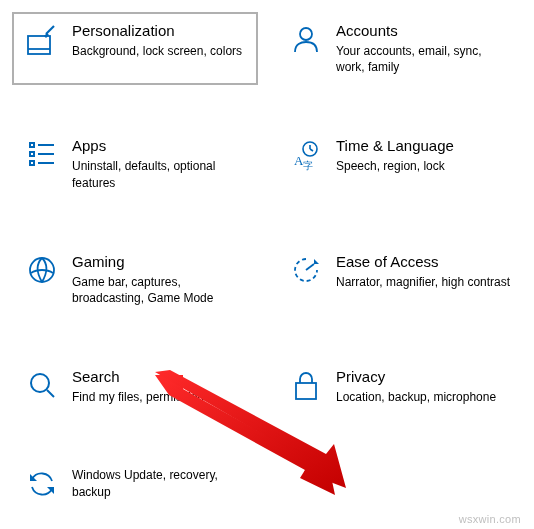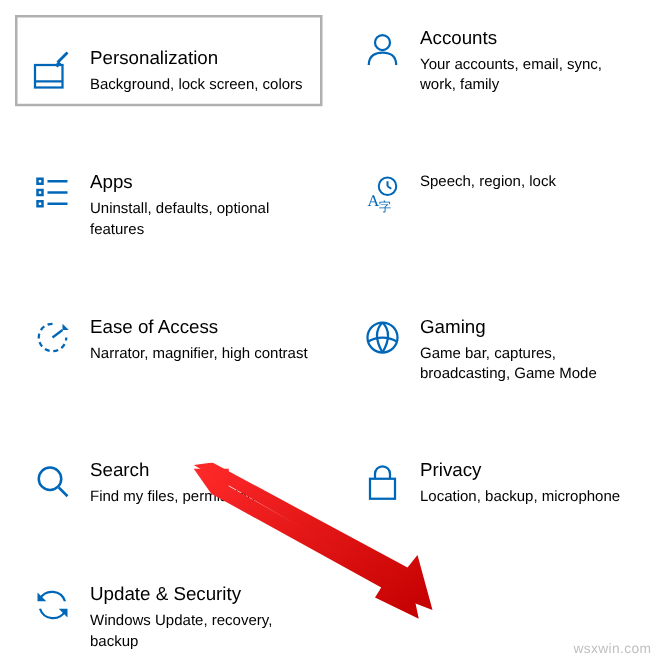--- a/index.html
+++ b/index.html
@@ -19,21 +19,21 @@
     column-gap: 18px;
   }
   .tile {
     display: flex;
     align-items: flex-start;
     padding: 10px 10px 10px 6px;
     cursor: pointer;
   }
   .tile.selected {
     border: 2px solid #b0b0b0;
-    padding: 24px 8px 8px 4px;
+    padding: 8px 8px 8px 4px;
   }
   .icon-wrap {
     width: 48px;
     flex: 0 0 48px;
     display: flex;
     justify-content: center;
     padding-top: 2px;
   }
   .icon-wrap svg { display: block; }
   .text {
@@ -119,55 +119,56 @@
     <div class="icon-wrap">
       <svg width="32" height="32" viewBox="0 0 32 32" stroke="#0067b8" stroke-width="1.6" fill="none">
         <circle cx="20" cy="10" r="7"></circle>
         <line x1="20" y1="10" x2="20" y2="6"></line>
         <line x1="20" y1="10" x2="23" y2="12"></line>
         <text x="4" y="26" font-size="13" fill="#0067b8" stroke="none" font-family="Segoe UI">A</text>
         <text x="13" y="30" font-size="10" fill="#0067b8" stroke="none" font-family="Segoe UI">字</text>
       </svg>
     </div>
     <div class="text">
+      <div class="title">Time &amp; Language</div>
       <div class="desc">Speech, region, lock</div>
-    </div>
-  </div>
-
-  <div class="tile">
-    <div class="icon-wrap">
-      <svg width="30" height="30" viewBox="0 0 30 30" stroke="#0067b8" stroke-width="1.8" fill="none">
-        <path d="M15 4 A11 11 0 1 0 26 15" stroke-dasharray="4 3"></path>
-        <polygon points="23,4 28,9 23,9" fill="#0067b8" stroke="none"></polygon>
-        <line x1="23" y1="9" x2="15" y2="15" stroke="#0067b8"></line>
-      </svg>
-    </div>
-    <div class="text">
-      <div class="title">Ease of Access</div>
-      <div class="desc">Narrator, magnifier, high contrast</div>
     </div>
   </div>
 
   <div class="tile">
     <div class="icon-wrap">
       <svg width="30" height="30" viewBox="0 0 30 30" stroke="#0067b8" stroke-width="1.8" fill="none">
         <circle cx="15" cy="15" r="12"></circle>
         <path d="M15 3 C10 8 8 15 15 27"></path>
         <path d="M15 3 C20 8 22 15 15 27"></path>
         <path d="M4 18 C10 14 20 14 26 18"></path>
       </svg>
     </div>
     <div class="text">
       <div class="title">Gaming</div>
       <div class="desc">Game bar, captures, broadcasting, Game Mode</div>
     </div>
   </div>
 
   <div class="tile">
     <div class="icon-wrap">
+      <svg width="30" height="30" viewBox="0 0 30 30" stroke="#0067b8" stroke-width="1.8" fill="none">
+        <path d="M15 4 A11 11 0 1 0 26 15" stroke-dasharray="4 3"></path>
+        <polygon points="23,4 28,9 23,9" fill="#0067b8" stroke="none"></polygon>
+        <line x1="23" y1="9" x2="15" y2="15" stroke="#0067b8"></line>
+      </svg>
+    </div>
+    <div class="text">
+      <div class="title">Ease of Access</div>
+      <div class="desc">Narrator, magnifier, high contrast</div>
+    </div>
+  </div>
+
+  <div class="tile">
+    <div class="icon-wrap">
       <svg width="30" height="30" viewBox="0 0 30 30" stroke="#0067b8" stroke-width="2" fill="none">
         <circle cx="13" cy="13" r="9"></circle>
         <line x1="20" y1="20" x2="27" y2="27"></line>
       </svg>
     </div>
     <div class="text">
       <div class="title">Search</div>
       <div class="desc">Find my files, permissions</div>
     </div>
   </div>
@@ -189,21 +190,20 @@
   <div class="tile">
     <div class="icon-wrap">
       <svg width="30" height="30" viewBox="0 0 30 30" stroke="#0067b8" stroke-width="1.8" fill="none">
         <path d="M25 12 A11 11 0 0 0 5 10"></path>
         <polygon points="3,5 3,12 10,12" fill="#0067b8" stroke="none"></polygon>
         <path d="M5 18 A11 11 0 0 0 25 20"></path>
         <polygon points="27,25 27,18 20,18" fill="#0067b8" stroke="none"></polygon>
       </svg>
     </div>
     <div class="text">
-      <div class="title">Update &amp; Security</div>
       <div class="desc">Windows Update, recovery, backup</div>
     </div>
   </div>
 
 </div>
 
 <svg class="arrow" width="210" height="130" viewBox="0 0 210 130">
   <defs>
     <linearGradient id="redgrad" x1="0" y1="0" x2="1" y2="1">
       <stop offset="0" stop-color="#ff2a2a"></stop>

